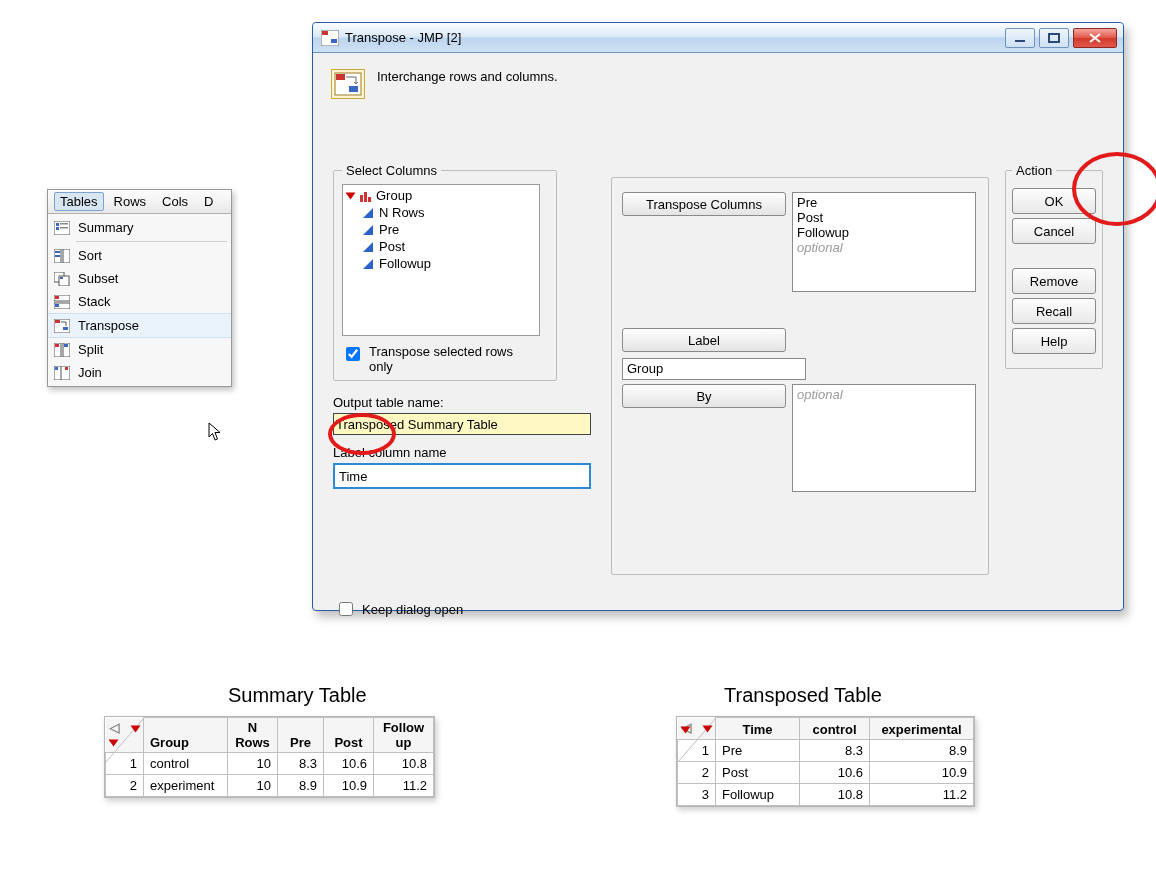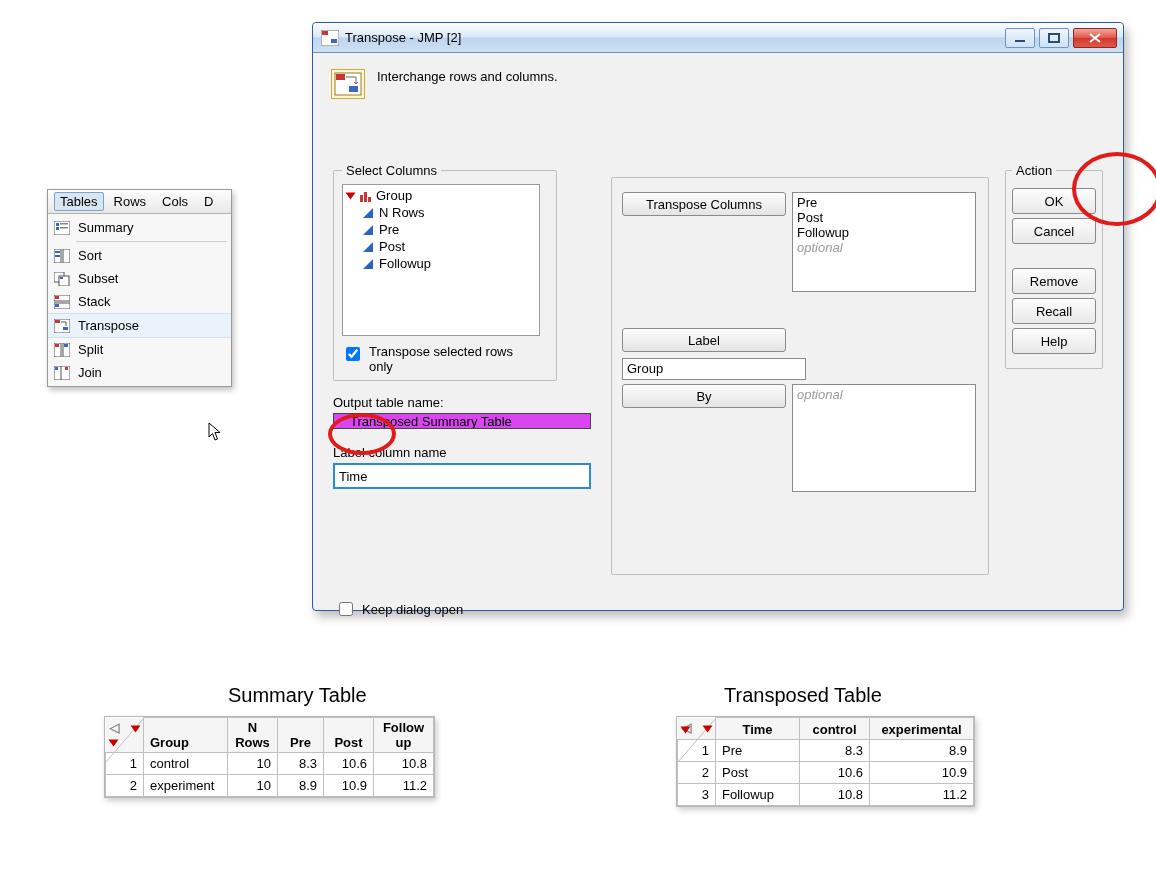--- a/index.html
+++ b/index.html
@@ -35,21 +35,21 @@
   .select-cols { position:absolute; left:20px; top:110px; width:224px; padding:6px 16px 6px 8px; }
   .col-list { border:1px solid #9a9a9a; background:#fff; height:152px; overflow:hidden; padding:2px 2px; font-size:13px; }
   .col-row { display:flex; align-items:center; gap:4px; padding:1px 2px; }
   .red-tri { display:inline-block; width:0;height:0;border-top:5px solid transparent;border-bottom:5px solid transparent;border-left:7px solid #c00; transform:rotate(90deg); margin-right:2px;}
   .blue-tri { display:inline-block; width:0;height:0;border-bottom:10px solid #2a62c9;border-left:10px solid transparent; margin-right:2px; }
   .red-bars { display:inline-block; width:12px; height:12px; }
   .checkbox-row { display:flex; gap:6px; margin-top:8px; font-size:13px; }
   input[type=checkbox]{ width:14px; height:14px; }
 
   .out-label { position:absolute; left:20px; top:342px; font-size:13px; }
-  .out-input { position:absolute; left:20px; top:360px; width:258px; height:16px; border:1px solid #444; padding:2px 16px; font-size:13px; background:#d946ef; }
+  .out-input { position:absolute; left:20px; top:360px; width:258px; height:22px; border:1px solid #444; padding:2px 2px; font-size:13px; background:#fef9c3; }
   .labelcol-label { position:absolute; left:20px; top:392px; font-size:13px; }
   .labelcol-input { position:absolute; left:20px; top:410px; width:258px; height:26px; border:2px solid #2a8ad4; padding:2px 4px; font-size:13px; background:#fff; }
 
   .roles-box { position:absolute; left:298px; top:124px; width:378px; height:398px; border:1px solid #bdbdbd; border-radius:2px; }
   .role-row { display:flex; align-items:flex-start; gap:6px; position:absolute; left:10px; }
   .role-btn { width:164px; height:24px; background:linear-gradient(#fdfdfd,#e4e4e4); border:1px solid #8a8a8a; border-radius:3px; font-size:13px; text-align:center; line-height:22px; }
   .role-field { border:1px solid #8a8a8a; background:#fff; font-size:13px; padding:2px 4px; }
   .role-field.tc { width:184px; height:100px; }
   .role-field.lbl { width:184px; height:22px; }
   .role-field.by  { width:184px; height:108px; }

